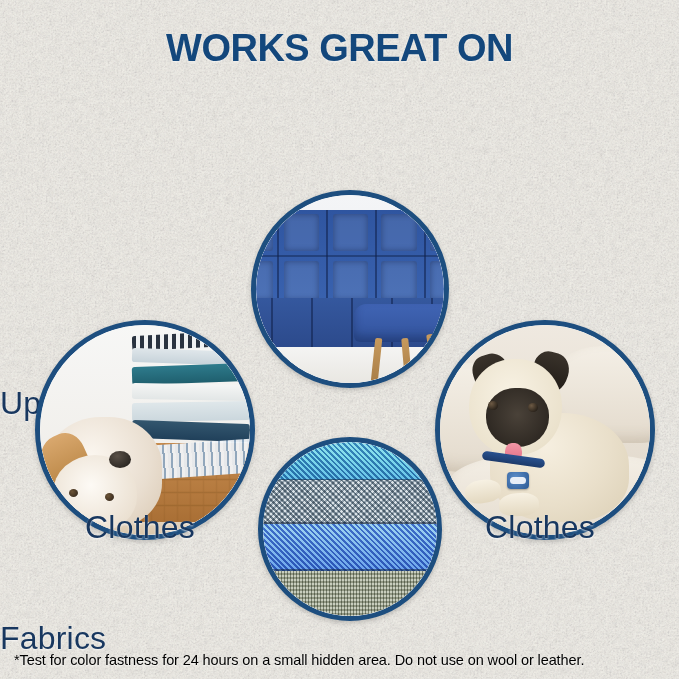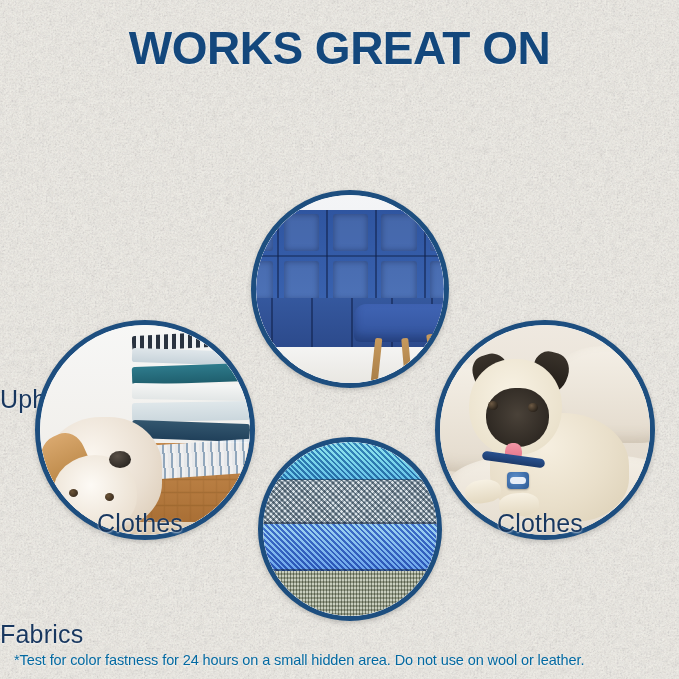--- a/index.html
+++ b/index.html
@@ -20,58 +20,58 @@
     text-align:center;
     color:#13477c;
     font-weight:bold;
     font-size:47px;
     line-height:49px;
     letter-spacing:-0.5px;
     font-stretch:condensed;
     text-shadow:0 1px 2px rgba(255,255,255,.55);
   }
   .headline .ln{display:block;white-space:nowrap;}
-  .headline .ln1{font-size:46px;}
+  .headline .ln1{font-size:38px;}
   .headline .ln2{font-size:47px;}
   .headline .ln3{font-size:47px;}
 
   
   .node{position:absolute;z-index:6;}
   .ring{
     position:absolute;border-radius:50%;
     border:5px solid #1d4e7f;
     overflow:hidden;
     background:#fff;
     box-shadow:0 2px 5px rgba(0,0,0,.18);
   }
   .ring .photo{position:absolute;inset:0;overflow:hidden;border-radius:50%;}
   .label{
     position:absolute;z-index:7;
     color:#18375f;
-    font-size:25px;
+    font-size:32px;
     letter-spacing:.2px;
     white-space:nowrap;
     text-shadow:0 1px 2px rgba(255,255,255,.7);
   }
 
   
   #c-uph{left:251px;top:190px;width:188px;height:188px;}
   #c-clo{left:35px;top:320px;width:210px;height:210px;}
   #c-bed{left:435px;top:320px;width:210px;height:210px;}
   #c-fab{left:258px;top:437px;width:174px;height:174px;}
 
   #l-uph{left:0;right:0;top:385px;text-align:center;}
   #l-clo{left:0px;width:280px;top:509px;text-align:center;}
   #l-bed{left:400px;width:280px;top:509px;text-align:center;}
   #l-fab{left:0;right:0;top:620px;text-align:center;}
 
   
   .footnote{
     position:absolute;z-index:7;left:14px;right:20px;top:652px;
-    color:#0369a1;font-size:14.5px;letter-spacing:-.1px;white-space:nowrap;
+    color:#000000;font-size:14.5px;letter-spacing:-.1px;white-space:nowrap;
     text-shadow:0 1px 2px rgba(255,255,255,.8);
   }
 
   
   .sofa-bg{position:absolute;inset:0;background:linear-gradient(#f4f5f7 0%,#eceef1 55%,#e7e9ec 100%);}
   .sofa-back{position:absolute;left:-10%;top:8%;width:118%;height:52%;
     background:linear-gradient(#2f55a0,#3a63b0);}
   .sofa-seat{position:absolute;left:-12%;top:55%;width:125%;height:26%;
     background:linear-gradient(#35589e,#2c4a8c);}
   .tuft{position:absolute;background:rgba(255,255,255,.10);

